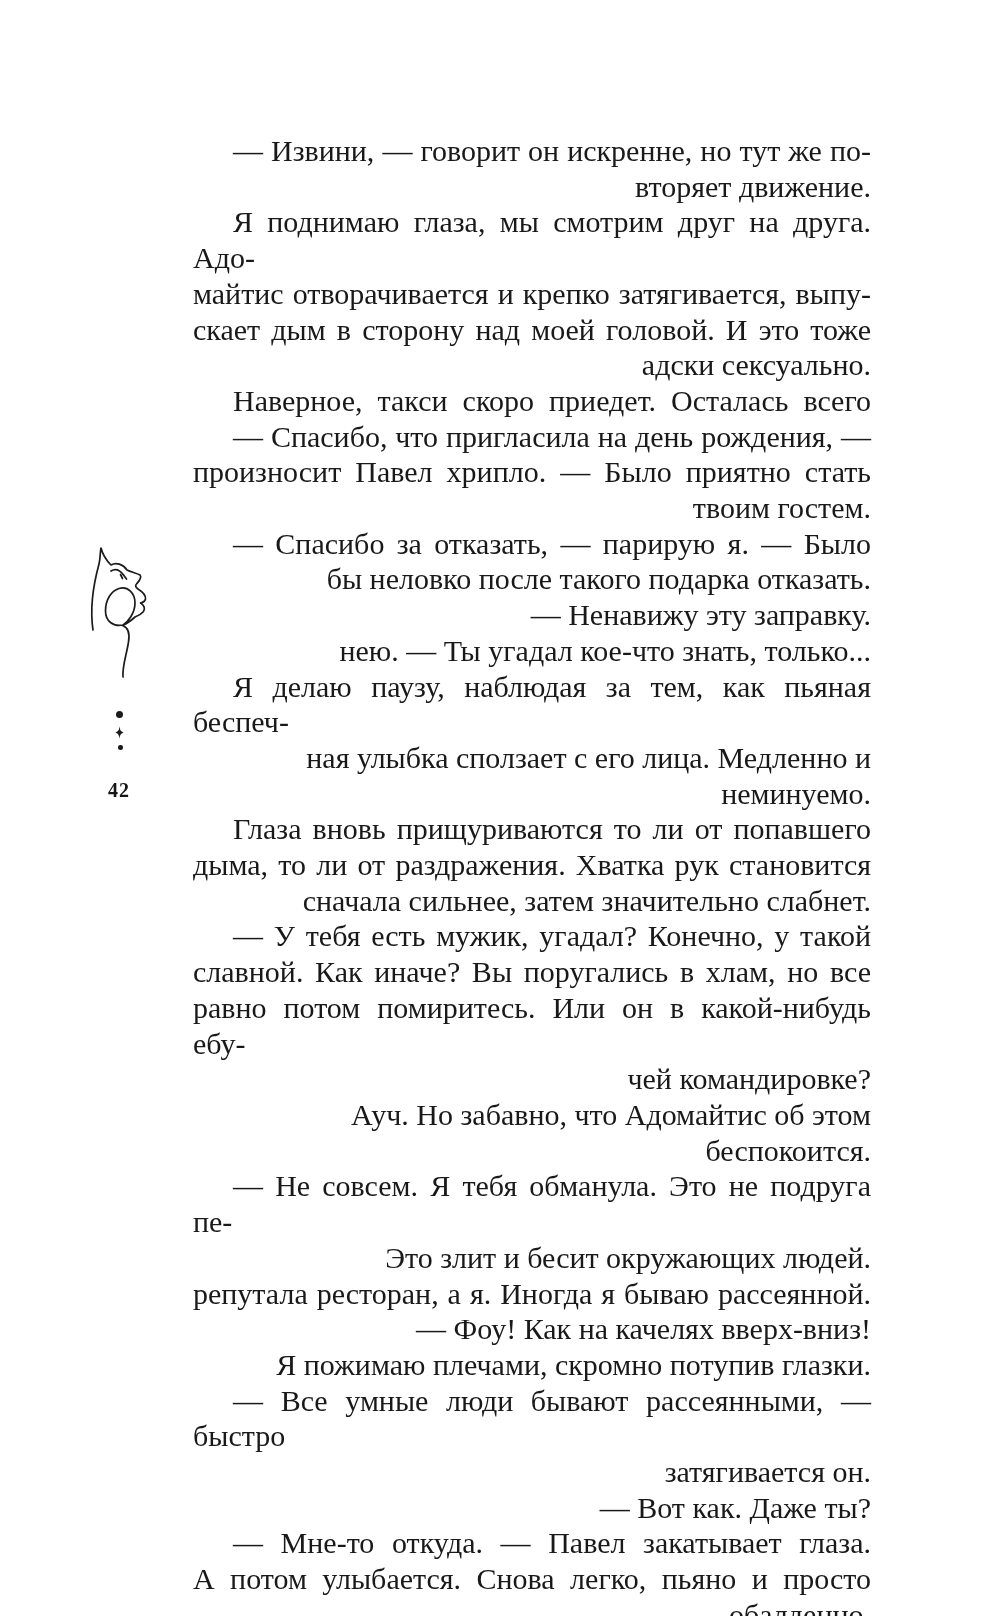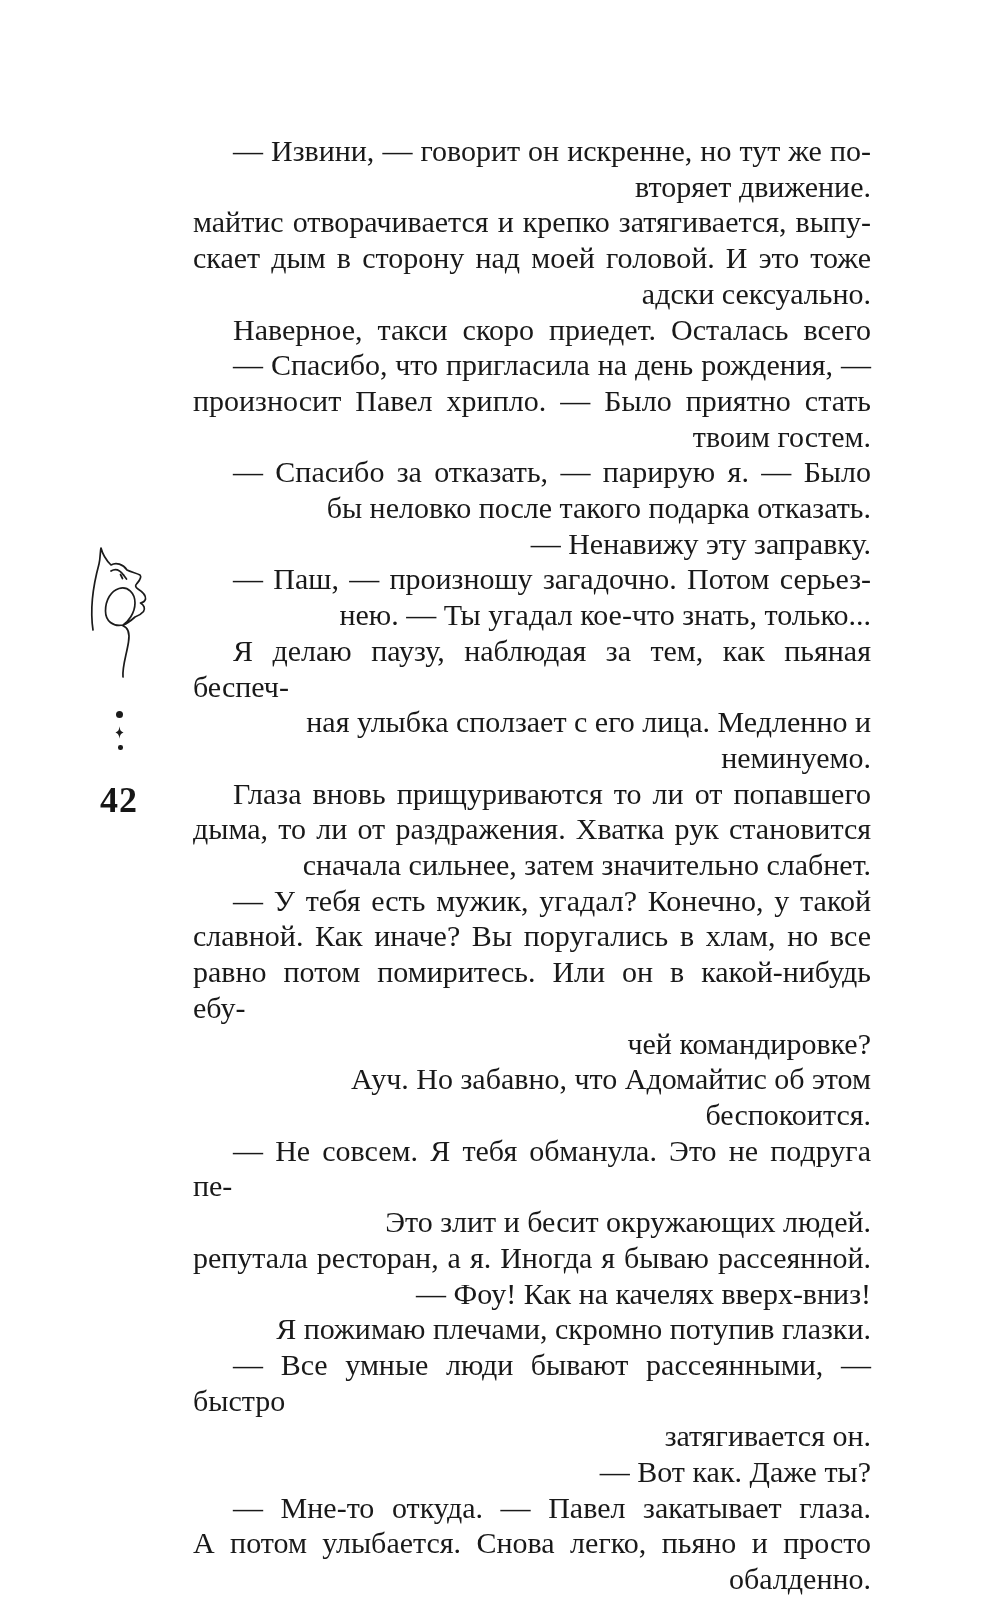--- a/index.html
+++ b/index.html
@@ -61,21 +61,21 @@
     top: 726px;
     width: 9px;
     height: 13px;
   }
   .page-number {
     position: absolute;
     left: 83px;
     top: 779px;
     width: 72px;
     text-align: center;
-    font-size: 36px;
+    font-size: 20px;
     font-weight: bold;
     letter-spacing: 1px;
     color: #161616;
   }
 </style>
 </head>
 <body>
 
 <div class="page">
 
@@ -113,31 +113,31 @@
     </svg>
 
     <span class="orn-dot d2"></span>
 
     <div class="page-number">42</div>
   </div>
 
   <div class="body-text">
       <div class="line j ind">— Извини, — говорит он искренне, но тут же по-</div>
       <div class="line">вторяет движение.</div>
+      <div class="line j ind">Я поднимаю глаза, мы смотрим друг на друга. Адо-</div>
       <div class="line j">майтис отворачивается и крепко затягивается, выпу-</div>
       <div class="line j">скает дым в сторону над моей головой. И это тоже</div>
       <div class="line">адски сексуально.</div>
       <div class="line j ind">Наверное, такси скоро приедет. Осталась всего</div>
       <div class="line j ind">— Спасибо, что пригласила на день рождения, —</div>
       <div class="line j">произносит Павел хрипло. — Было приятно стать</div>
       <div class="line">твоим гостем.</div>
       <div class="line j ind">— Спасибо за отказать, — парирую я. — Было</div>
       <div class="line">бы неловко после такого подарка отказать.</div>
       <div class="line ind">— Ненавижу эту заправку.</div>
-      <div class="line j ind">— Паш, — произношу загадочно. Потом серьез-</div>
       <div class="line">нею. — Ты угадал кое-что знать, только...</div>
       <div class="line j ind">Я делаю паузу, наблюдая за тем, как пьяная беспеч-</div>
       <div class="line">ная улыбка сползает с его лица. Медленно и неминуемо.</div>
       <div class="line j ind">Глаза вновь прищуриваются то ли от попавшего</div>
       <div class="line j">дыма, то ли от раздражения. Хватка рук становится</div>
       <div class="line">сначала сильнее, затем значительно слабнет.</div>
       <div class="line j ind">— У тебя есть мужик, угадал? Конечно, у такой</div>
       <div class="line j">славной. Как иначе? Вы поругались в хлам, но все</div>
       <div class="line j">равно потом помиритесь. Или он в какой-нибудь ебу-</div>
       <div class="line">чей командировке?</div>

